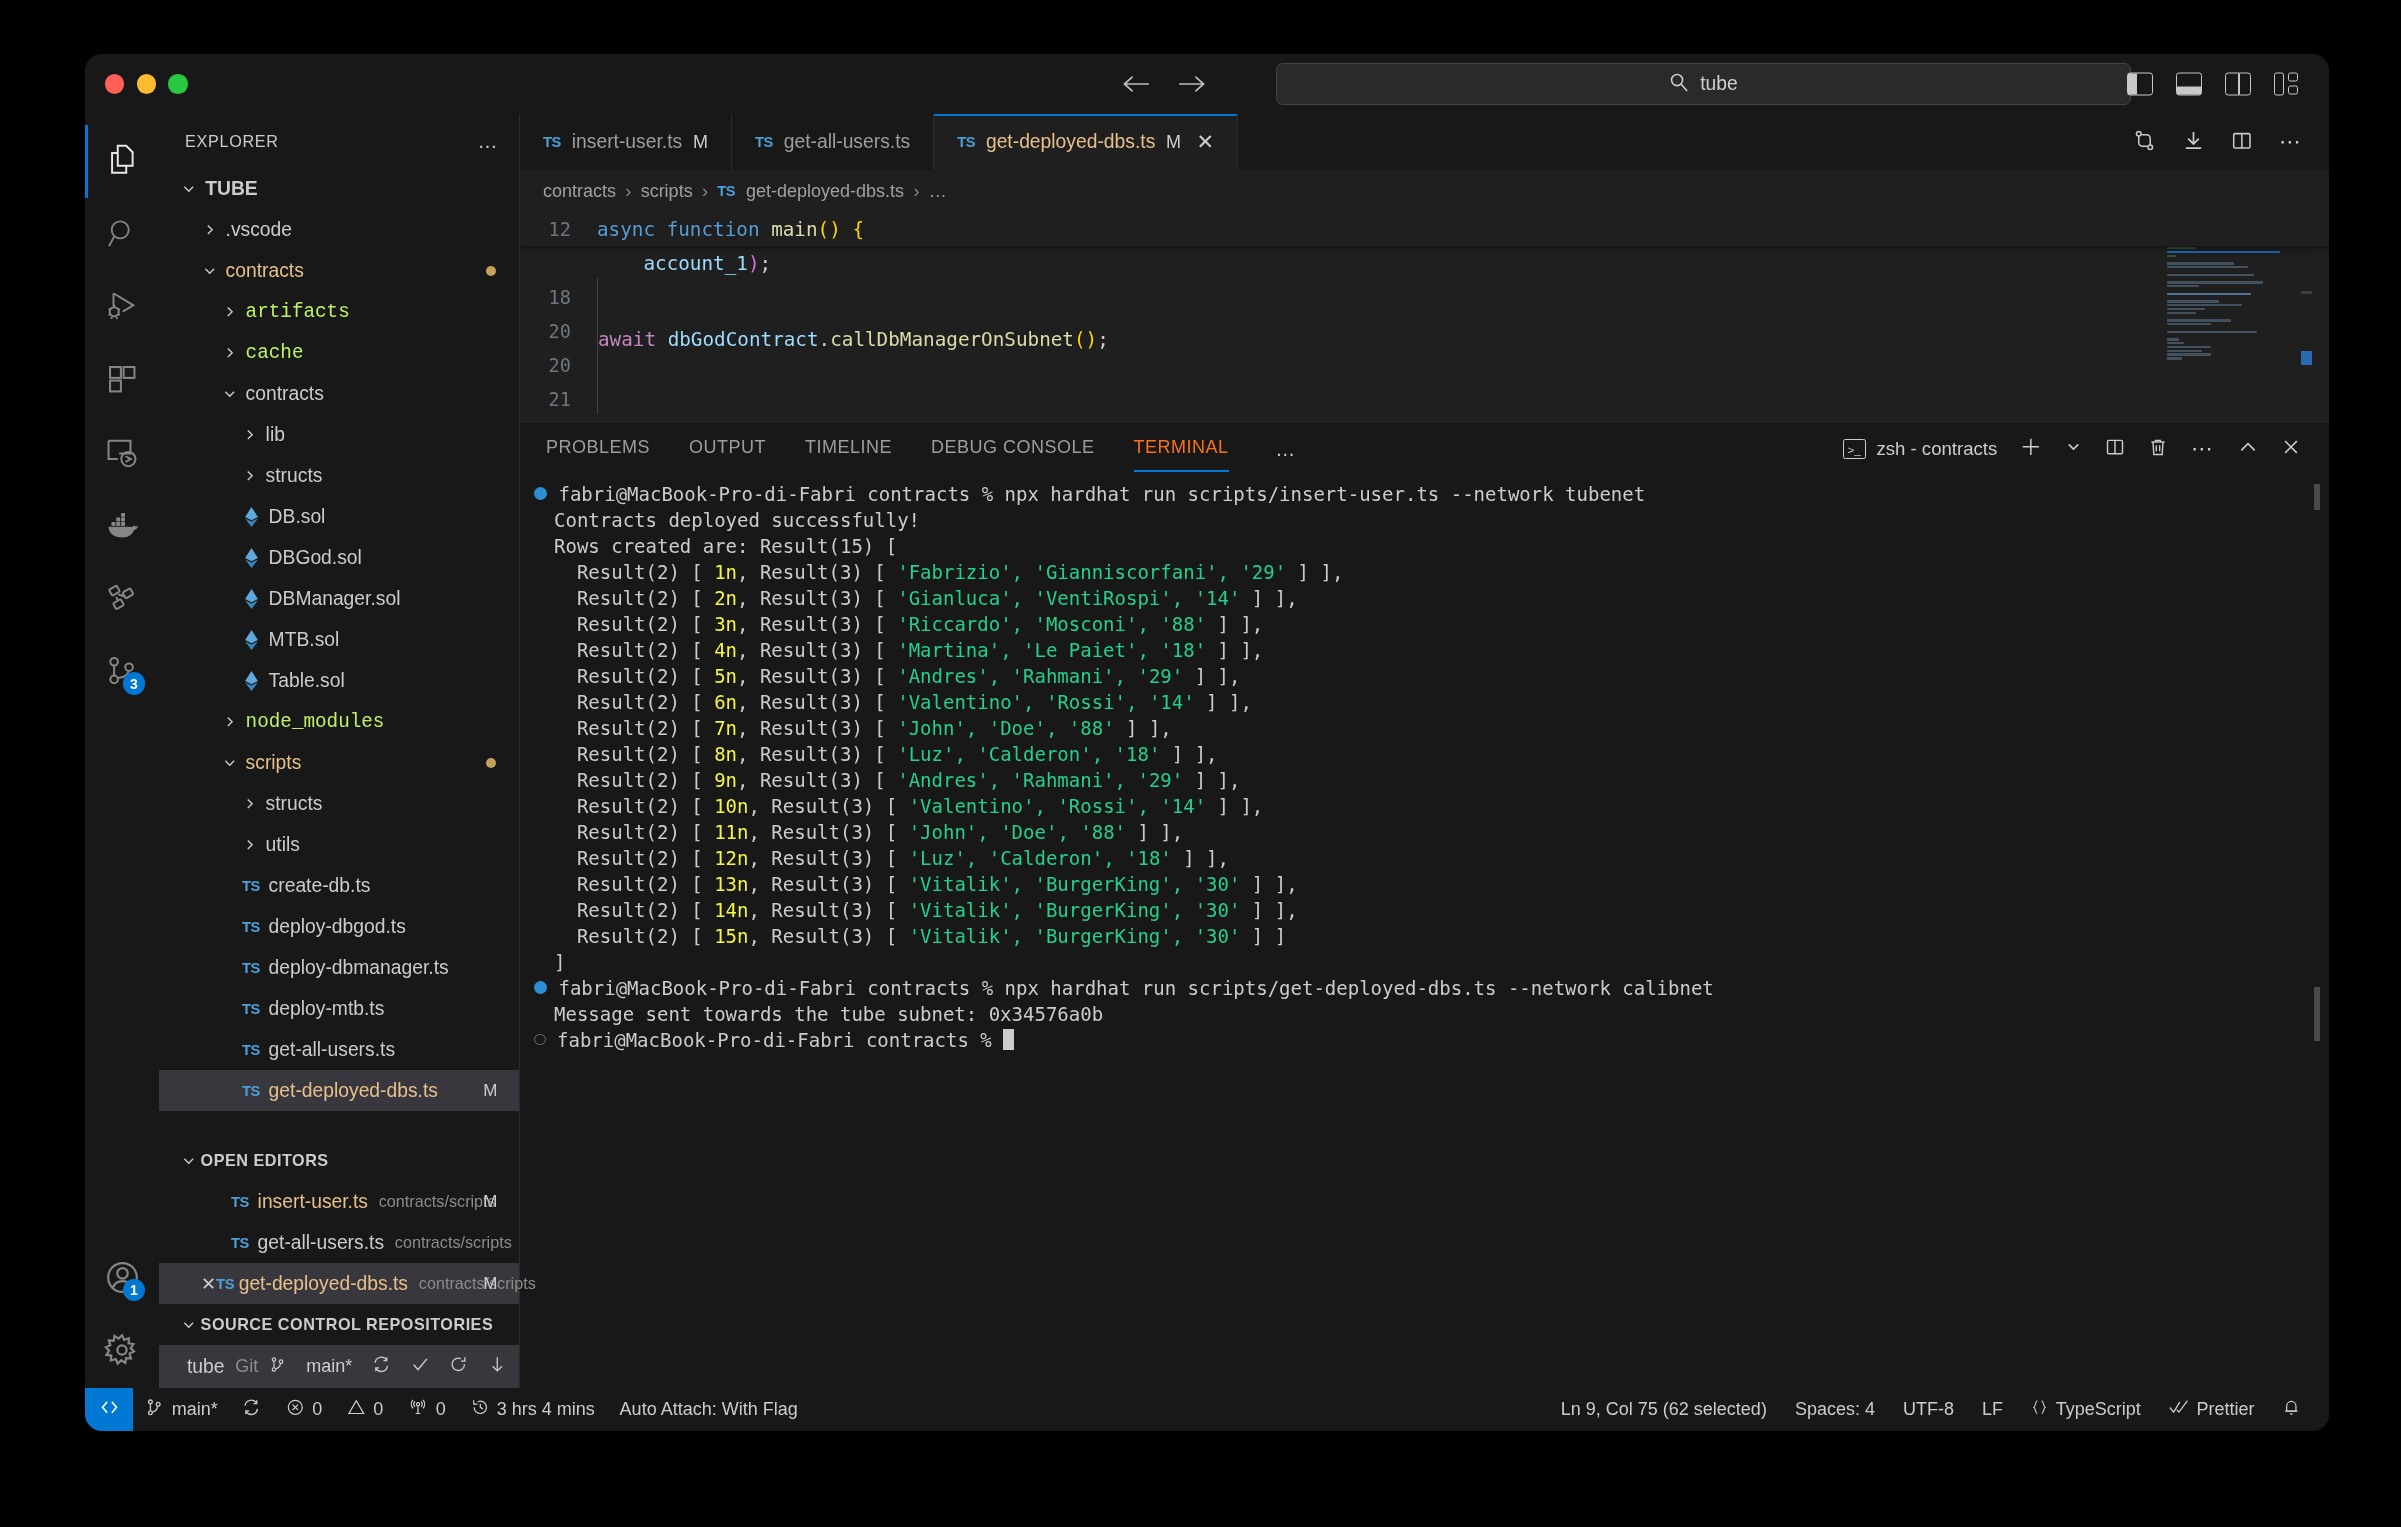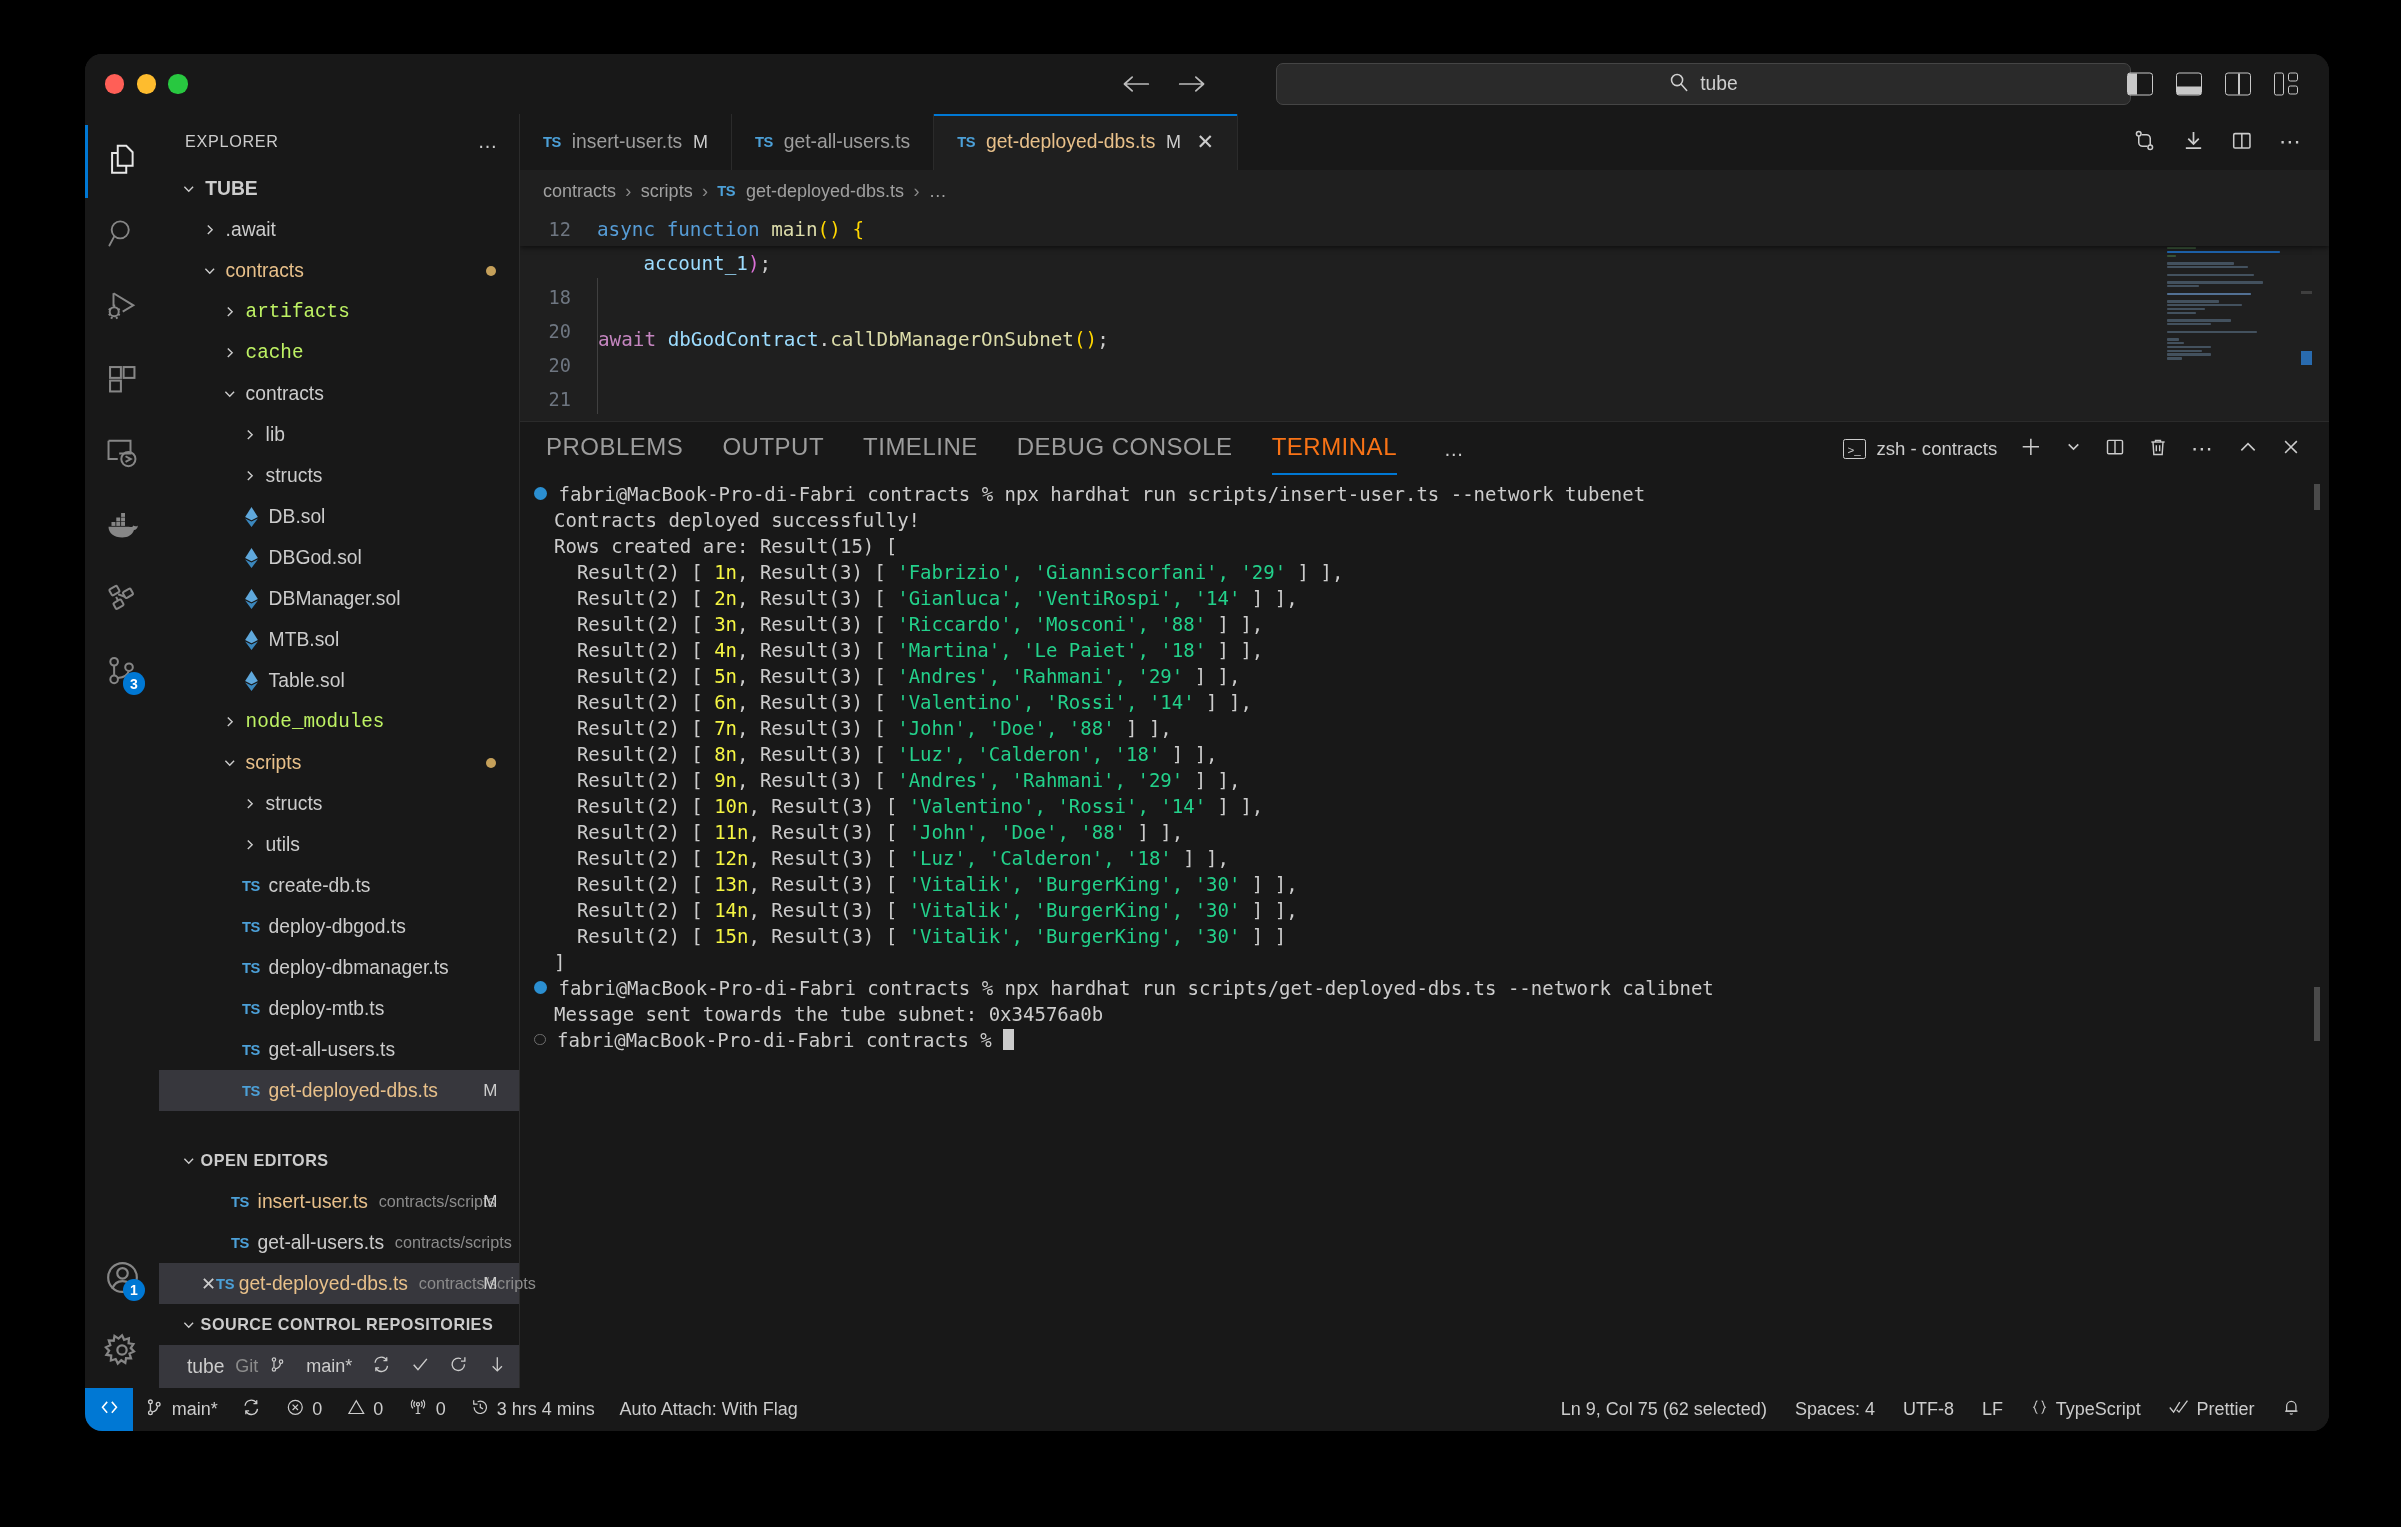--- a/index.html
+++ b/index.html
@@ -190,21 +190,21 @@
     width: 145px; height: 147px;
     background: #1f1f1f; opacity: .85;
   }
   .mm-line { height: 2.3px; margin-bottom: 1.5px; border-radius: 0.8px; }
   .mm-scroll { position:absolute; right: 0; top: 67px; width: 10.8px; height: 3.1px; background:#454545; }
   .mm-cursor { position:absolute; right: 0; bottom: 6.2px; width: 10.8px; height: 14px; background:#2b79c9; }
 
   
   .panel { height: 967px; background: #181818; display: flex; flex-direction: column; border-top: 0.8px solid #2b2b2b;}
   .panel-head { height: 54px; display: flex; align-items: center; padding-left: 26px; }
-  .ptab { font-size: 24px; color: #9d9d9d; margin-right: 39px; letter-spacing: 0.5px; position: relative; padding-bottom: 3.1px;}
+  .ptab { font-size: 18px; color: #9d9d9d; margin-right: 39px; letter-spacing: 0.5px; position: relative; padding-bottom: 3.1px;}
   .ptab.active { color: #f97316; }
   .ptab.active::after { content:""; position:absolute; left:0; right:0; bottom:-10.8px; height:2.3px; background:#0078d4; }
   .pdots { color:#cccccc; font-size: 20px; letter-spacing:1.5px; margin-left: 7.7px;}
   .panel-actions { margin-left:auto; display:flex; align-items:center; gap: 23px; padding-right: 28px; color:#cccccc; font-size: 19.3px;}
   .term-name { display:flex; align-items:center; gap: 10.8px; font-size: 18.6px; color:#cccccc;}
   .term-ico { width: 23px; height: 20px; border: 1.5px solid #cccccc; border-radius: 2.3px; display:flex; align-items:center; justify-content:center; font-size: 11.6px; }
 
   .terminal {
     flex: 1; padding: 4.6px 0 0 14px;
     font-family: "DejaVu Sans Mono", monospace;
@@ -415,21 +415,21 @@
                 </svg>
               </span>
               <span class="lbl">TUBE</span>
             </div>
             <div class="row" style="padding-left: 39px;">
               <span class="chev">
                 <svg width="15.5" height="15.5" viewBox="0 0 16 16" fill="none" stroke="#ccc" stroke-width="1.45">
                   <path d="M6 3.5 L10.5 8 L6 12.5"></path>
                 </svg>
               </span>
-              <span class="lbl">.await</span>
+              <span class="lbl">.vscode</span>
             </div>
             <div class="row" style="padding-left: 39px;">
               <span class="chev">
                 <svg width="15.5" height="15.5" viewBox="0 0 16 16" fill="none" stroke="#ccc" stroke-width="1.45">
                   <path d="M3.5 6 L8 10.5 L12.5 6"></path>
                 </svg>
               </span>
               <span class="lbl gold">contracts</span>
               <span class="dotm"></span>
             </div>

